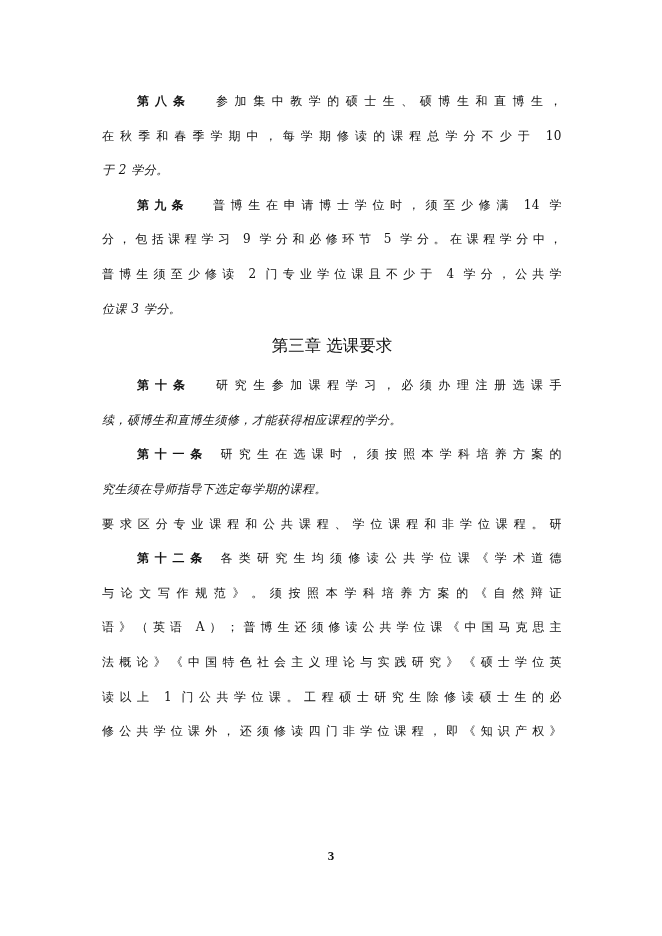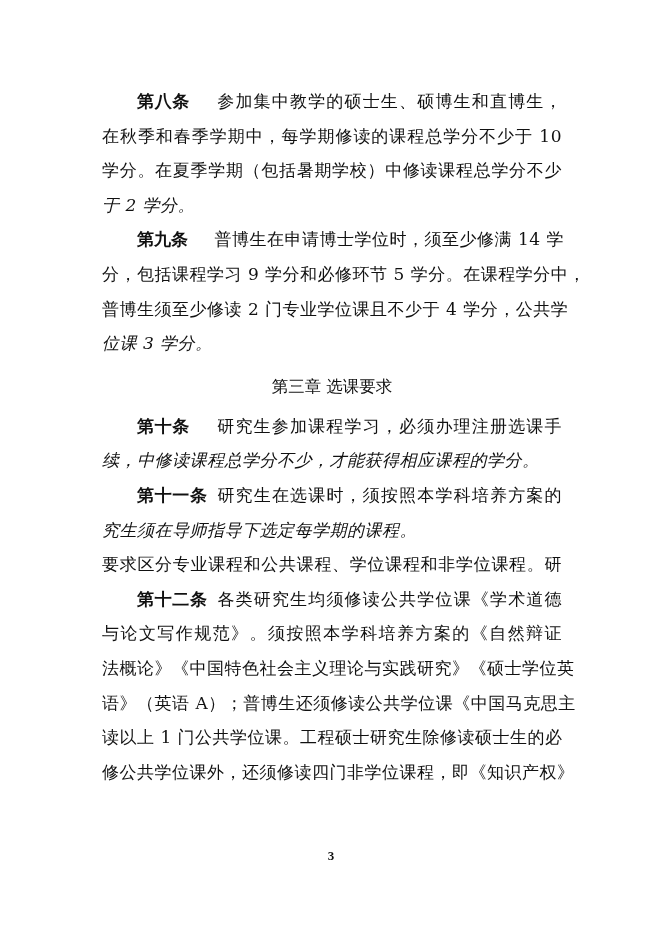--- a/index.html
+++ b/index.html
@@ -1,64 +1,63 @@
 <!DOCTYPE html>
 <html><head>
   <meta charset="utf-8">
   <style>
     html, body { margin: 0; padding: 0; background: #ffffff; }
     body { width: 662px; height: 936px; position: relative; overflow: hidden;
       font-family: "DejaVu Serif", "Liberation Serif", serif; color: #111; }
     .page { position: absolute; left: 102px; top: 84px; width: 460px; }
-    .line { height: 34.6px; line-height: 34.6px; font-size: 17px; white-space: nowrap;
+    .line { height: 34.6px; line-height: 34.6px; font-size: 12px; white-space: nowrap;
       text-align: justify; text-align-last: justify; letter-spacing: 0.5px; }
     .line.last { text-align-last: left; font-style: italic; }
     .line.indent { padding-left: 35px; }
     .art { font-weight: bold; font-family: "DejaVu Sans", "Liberation Sans", sans-serif; letter-spacing: 0; }
     .heading { height: 36px; line-height: 36px; text-align: center; font-size: 16.5px;
-      font-family: "DejaVu Sans", "Liberation Sans", sans-serif; margin-top: 8px; margin-bottom: 4px; }
+      font-family: "DejaVu Sans", "Liberation Sans", sans-serif; margin-top: 2px; margin-bottom: 4px; }
     .pagenum { position: absolute; top: 848px; left: 0; width: 662px; text-align: center;
       font-size: 13px; font-weight: bold; font-family: "Liberation Serif", serif; }
   </style>
 </head>
 <body>
 
 <div class="page">
 
   <div>
     <div class="line indent"><span class="art">第八条</span>  <span>参加集中教学的硕士生、硕博生和直博生，</span></div>
     <div class="line">在秋季和春季学期中，每学期修读的课程总学分不少于 10</div>
-    <div class="line">学分。在夏季学期（包括暑期学校）中修读课程总学分不少</div>
     <div class="line last">于 2 学分。</div>
   </div>
 
   <div>
     <div class="line indent"><span class="art">第九条</span>  <span>普博生在申请博士学位时，须至少修满 14 学</span></div>
     <div class="line">分，包括课程学习 9 学分和必修环节 5 学分。在课程学分中，</div>
     <div class="line">普博生须至少修读 2 门专业学位课且不少于 4 学分，公共学</div>
     <div class="line last">位课 3 学分。</div>
   </div>
 
   <div class="heading">第三章  选课要求</div>
 
   <div>
     <div class="line indent"><span class="art">第十条</span>  <span>研究生参加课程学习，必须办理注册选课手</span></div>
-    <div class="line last">续，中修读课程总学分不少，才能获得相应课程的学分。</div>
+    <div class="line last">续，硕博生和直博生须修，才能获得相应课程的学分。</div>
   </div>
 
   <div>
     <div class="line indent"><span class="art">第十一条</span> <span>研究生在选课时，须按照本学科培养方案的</span></div>
     <div class="line last">究生须在导师指导下选定每学期的课程。</div>
     <div class="line">要求区分专业课程和公共课程、学位课程和非学位课程。研</div>
   </div>
 
   <div>
     <div class="line indent"><span class="art">第十二条</span> <span>各类研究生均须修读公共学位课《学术道德</span></div>
     <div class="line">与论文写作规范》。须按照本学科培养方案的《自然辩证</div>
+    <div class="line">语》（英语 A）；普博生还须修读公共学位课《中国马克思主</div>
     <div class="line">法概论》《中国特色社会主义理论与实践研究》《硕士学位英</div>
-    <div class="line">语》（英语 A）；普博生还须修读公共学位课《中国马克思主</div>
     <div class="line">读以上 1 门公共学位课。工程硕士研究生除修读硕士生的必</div>
     <div class="line">修公共学位课外，还须修读四门非学位课程，即《知识产权》</div>
   </div>
 
 </div>
 
 <div class="pagenum">3</div>
 
 </body></html>

